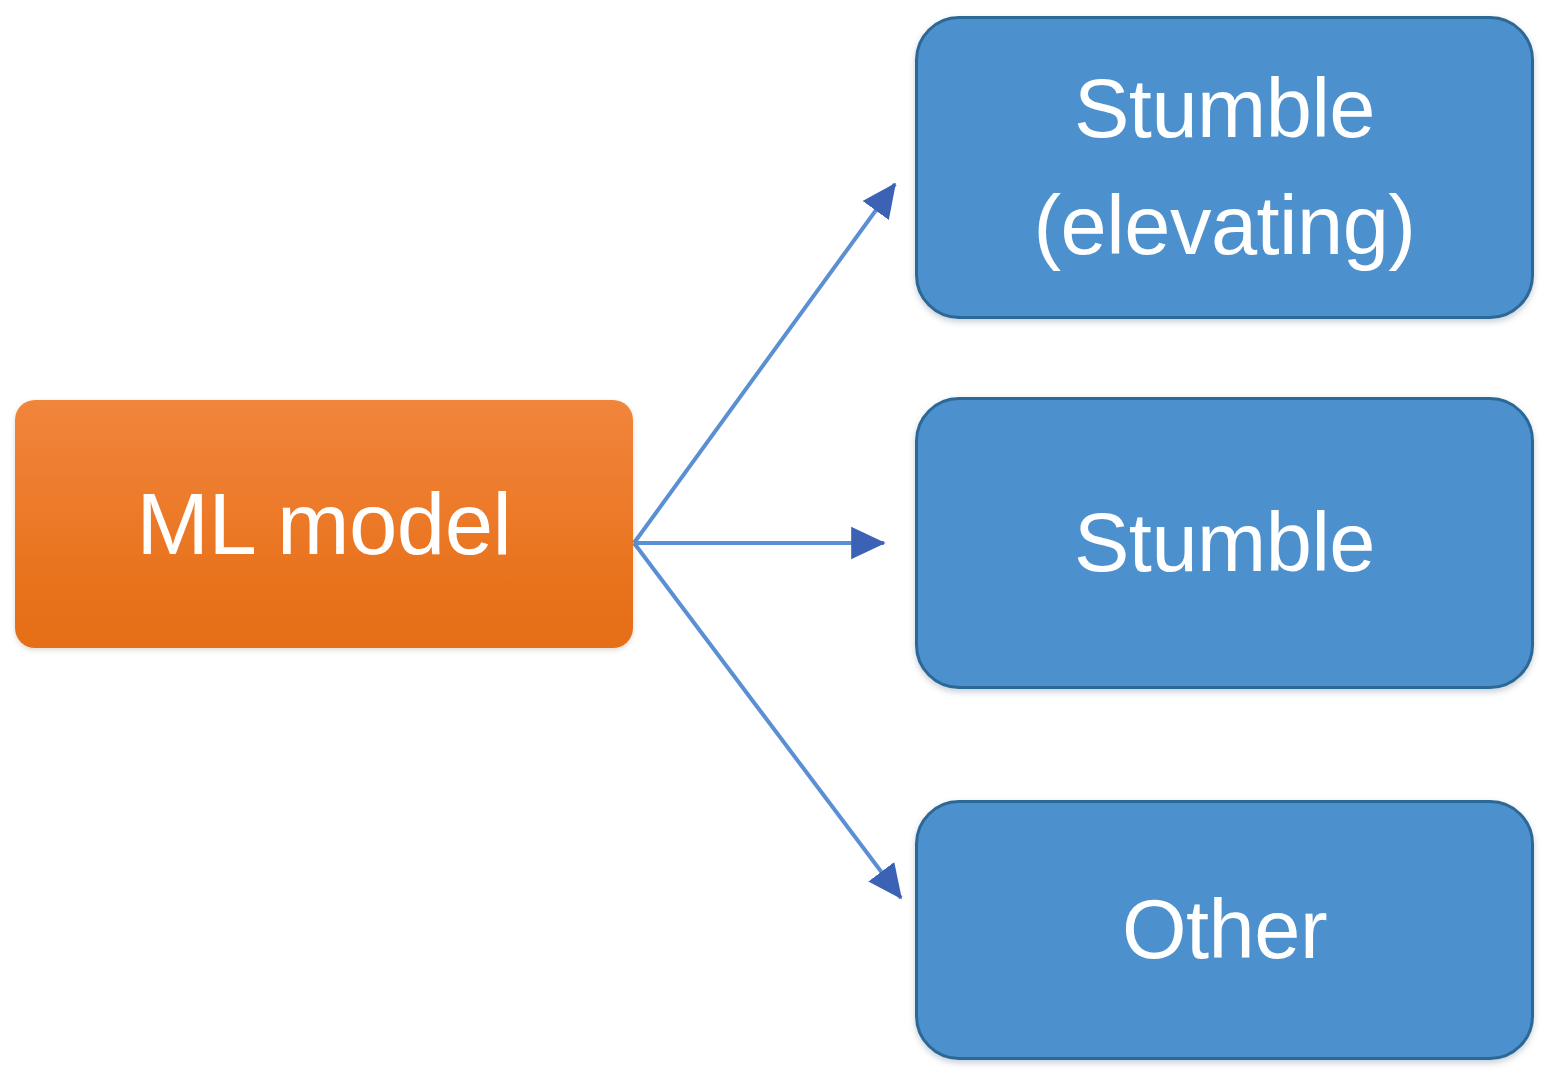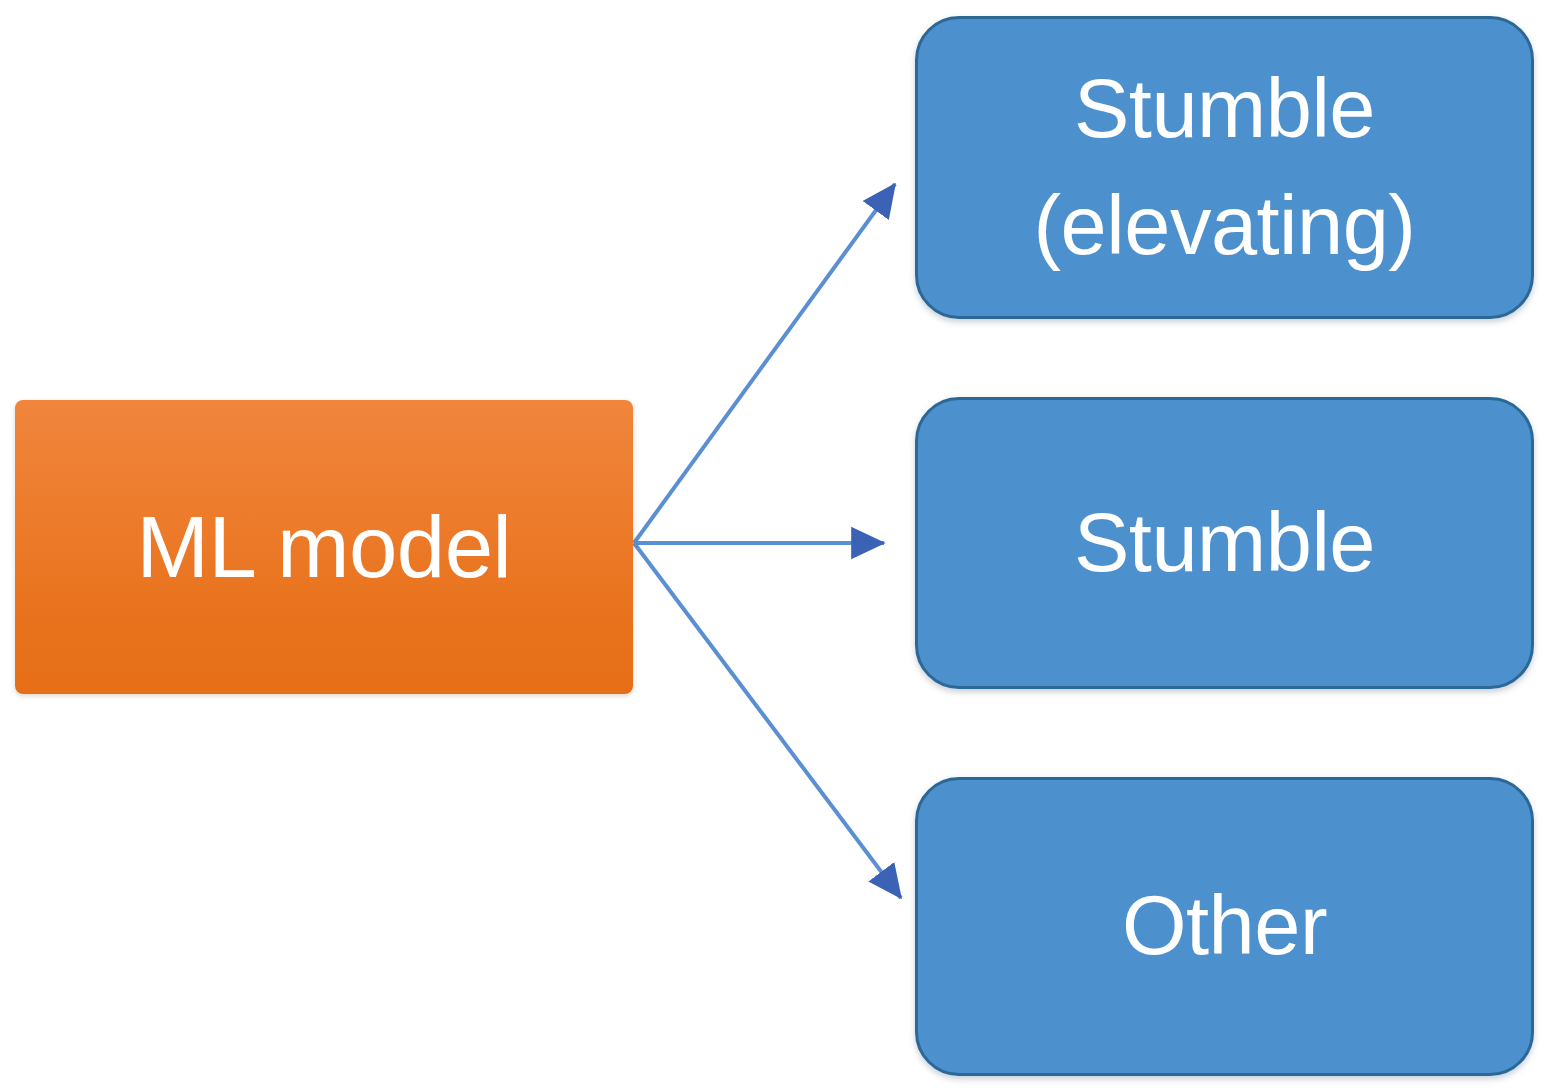--- a/index.html
+++ b/index.html
@@ -37,38 +37,38 @@
     font-family: "Liberation Sans", sans-serif;
     font-weight: 400;
     line-height: 1.28;
     letter-spacing: -0.5px;
     -webkit-font-smoothing: antialiased;
   }
   .node-source {
     left: 15px;
     top: 400px;
     width: 618px;
-    height: 294px;
-    border-radius: 8px;
+    height: 248px;
+    border-radius: 20px;
     background: linear-gradient(180deg, #F0853C 0%, #ED7C2C 38%, #E8711B 78%, #E56E17 100%);
     font-size: 87px;
     box-shadow: 0 2px 5px rgba(90,60,30,0.20);
   }
   .node-target {
     left: 915px;
     width: 619px;
     border-radius: 44px;
     background: #4C90CD;
     border: 3px solid #2B6896;
     font-size: 83px;
     box-shadow: 0 3px 6px rgba(40,70,100,0.26);
   }
   .node-target-1 { top: 16px;  height: 303px; }
   .node-target-2 { top: 397px; height: 292px; }
-  .node-target-3 { top: 777px; height: 299px; }
+  .node-target-3 { top: 800px; height: 260px; }
   .node-label {
     display: block;
     width: 100%;
     padding: 0 10px;
     box-sizing: border-box;
   }
   .node-label .l2 { display: block; margin-top: 11px; }
 </style>
 </head>
 <body>

